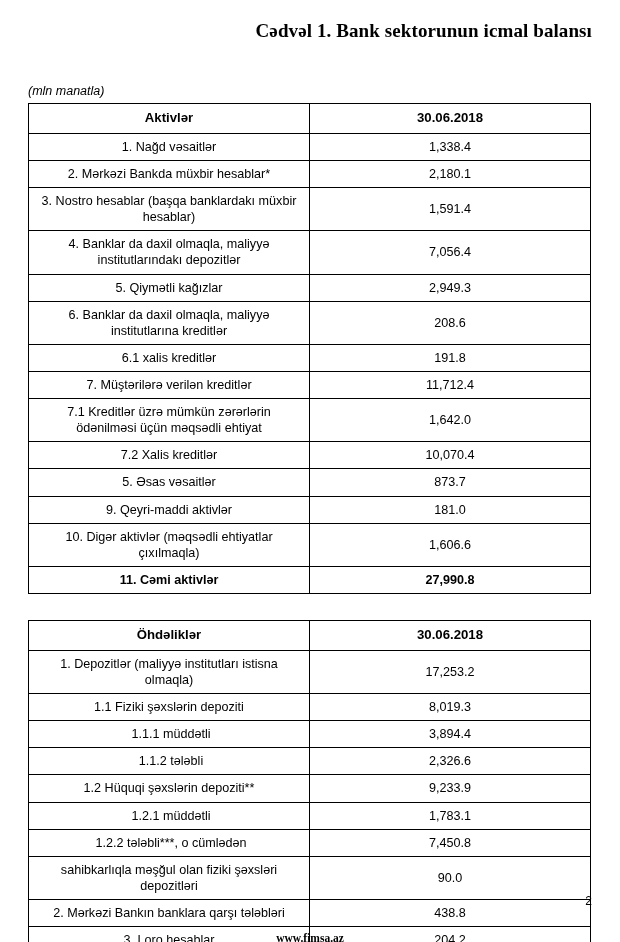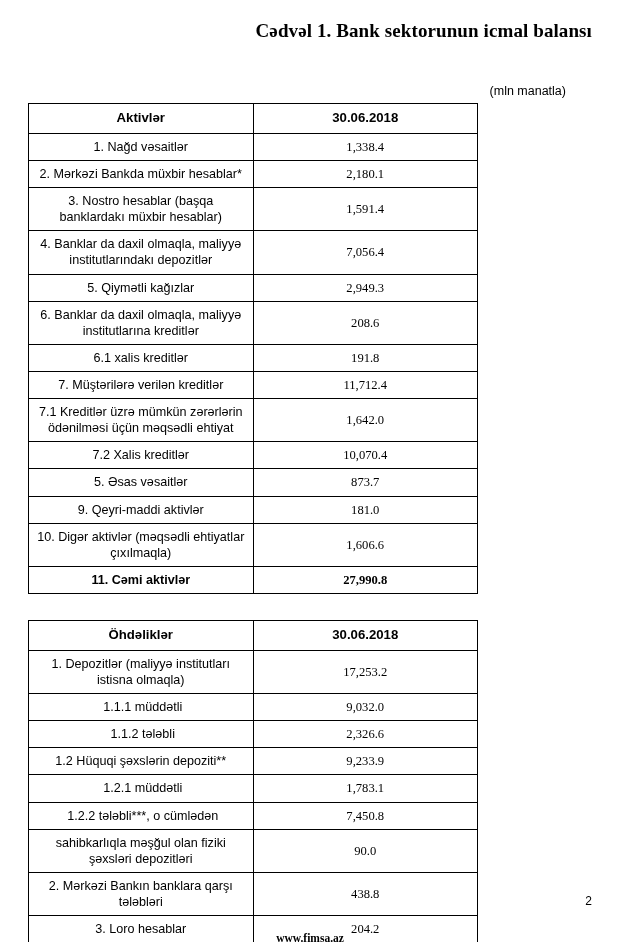--- a/index.html
+++ b/index.html
@@ -26,30 +26,30 @@
     text-align: right;
     font-family: "Liberation Serif", serif;
     font-weight: bold;
     font-size: 19px;
     letter-spacing: 0.1px;
     margin-top: 20px;
     margin-bottom: 0;
     color: #000;
   }
   .unit-line {
-    text-align: right;
+    font-style: italic;
     font-size: 12.5px;
     margin-top: 42px;
     margin-bottom: 5px;
     padding-right: 26px;
     color: #000;
   }
   table.fin {
     border-collapse: collapse;
-    width: 450px;
+    width: 563px;
     table-layout: fixed;
     margin: 0;
   }
   table.fin td, table.fin th {
     border: 1px solid #000;
     font-size: 12.6px;
     padding: 5px 8px;
     vertical-align: middle;
     color: #000;
     font-weight: normal;
@@ -60,21 +60,20 @@
   table.fin th.hdr-value {
     text-align: center;
     font-weight: bold;
     font-size: 13.2px;
     padding-top: 6px;
     padding-bottom: 6px;
   }
   table.fin td.val {
     text-align: center;
     width: 140px;
-    font-family: Liberation Serif, serif;
   }
   table.fin tr.total td {
     font-weight: bold;
   }
   table.fin td.indent1 {
     padding-left: 12px;
   }
   table.fin td.indent2 {
   }
   .spacer {
@@ -183,22 +182,26 @@
         <th class="hdr-label">Öhdəliklər</th>
         <th class="hdr-value">30.06.2018</th>
       </tr>
     </thead>
     <tbody id="liabilities-body">
         <tr>
           <td>1. Depozitlər (maliyyə institutları istisna olmaqla)</td>
           <td class="val">17,253.2</td>
         </tr>
         <tr>
+          <td>1.1 Fiziki şəxslərin depoziti</td>
+          <td class="val">8,019.3</td>
+        </tr>
+        <tr>
           <td class="indent1">1.1.1 müddətli</td>
-          <td class="val">9,032.0</td>
+          <td class="val">3,894.4</td>
         </tr>
         <tr>
           <td class="indent1">1.1.2 tələbli</td>
           <td class="val">2,326.6</td>
         </tr>
         <tr>
           <td>1.2 Hüquqi şəxslərin depoziti**</td>
           <td class="val">9,233.9</td>
         </tr>
         <tr>

